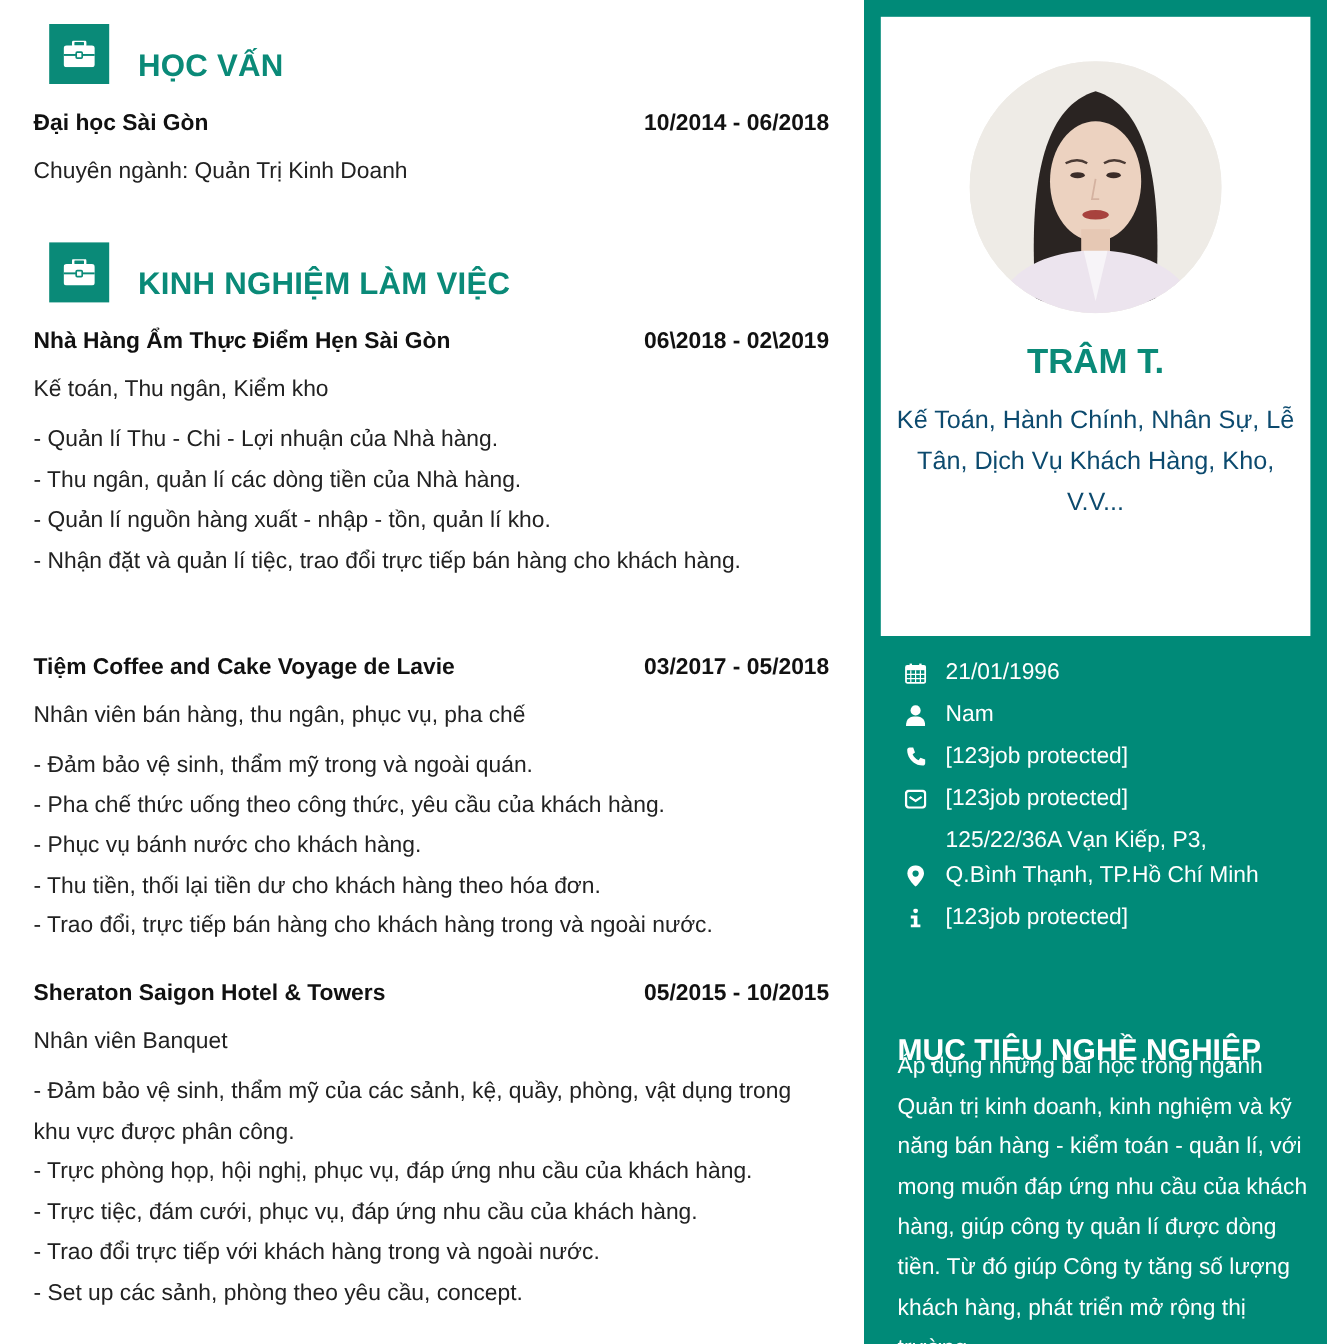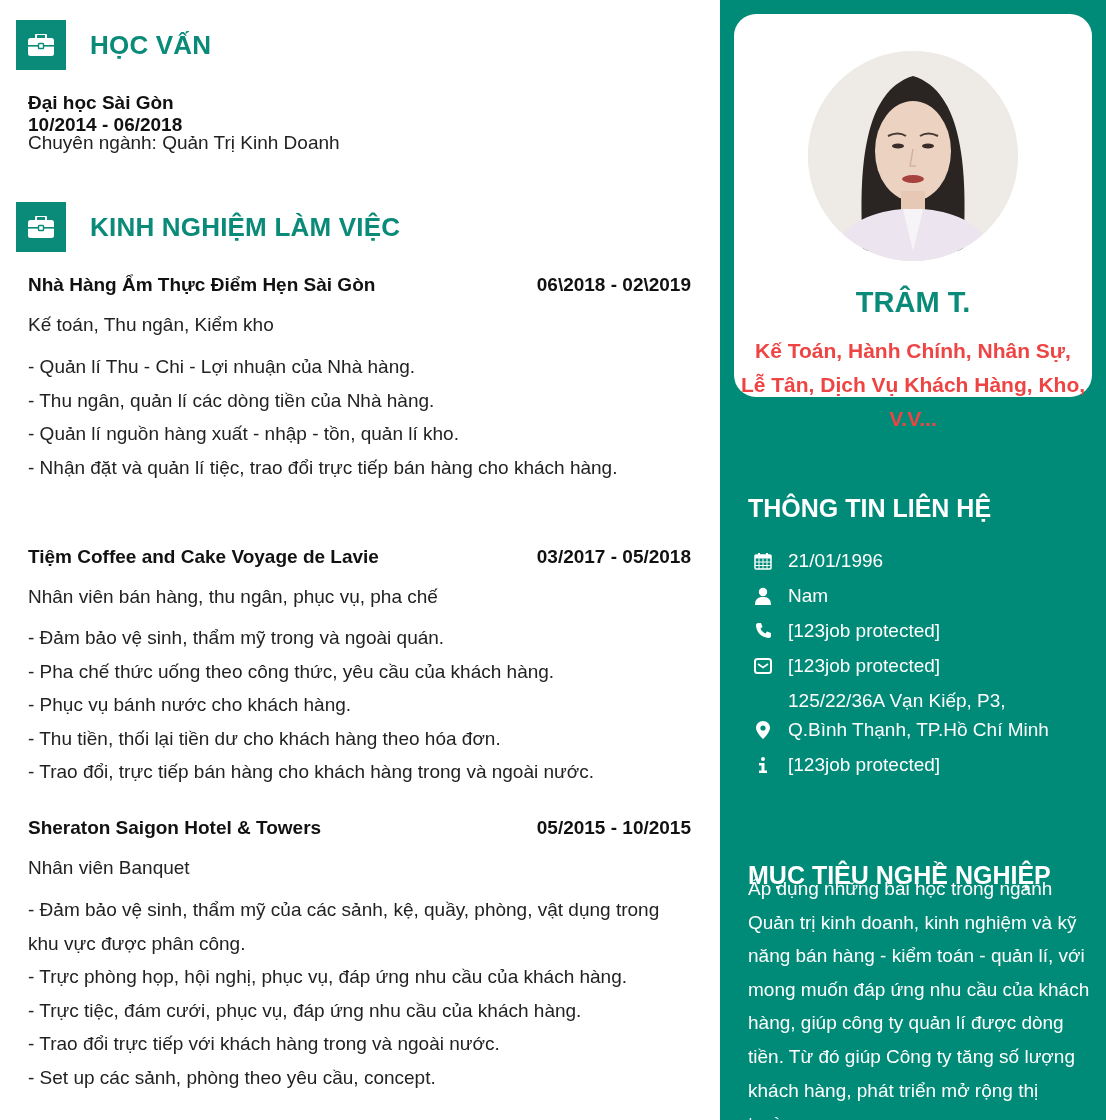--- a/index.html
+++ b/index.html
@@ -2,33 +2,33 @@
 <html><head>
 <meta charset="utf-8">
 <style>
   * { box-sizing: border-box; margin: 0; padding: 0; }
   html, body { width: 1106px; height: 1120px; overflow: hidden; background: #ffffff; }
   body { position: relative; font-family: "Liberation Sans", sans-serif; color: #222; }
 
   .left { position: absolute; left: 0; top: 0; width: 720px; height: 1120px; background: #fff; }
   .right { position: absolute; left: 720px; top: 0; width: 386px; height: 1120px; background: #008a78; overflow: hidden; }
 
-  .sec-head { position: absolute; left: 16px; height: 50px; display: flex; align-items: center; }
+  .sec-head { position: absolute; left: 41px; height: 50px; display: flex; align-items: flex-end; }
   .sec-icon { width: 50px; height: 50px; background: #0a8a78; display: flex; align-items: center; justify-content: center; }
   .sec-title { margin-left: 24px; font-size: 26px; font-weight: bold; color: #0a8a78; letter-spacing: 0.2px; }
 
   .entry-row { position: absolute; left: 28px; width: 663px; display: flex; justify-content: space-between; font-weight: bold; font-size: 19px; color: #111; }
   .text-line { position: absolute; left: 28px; font-size: 19px; color: #222; white-space: nowrap; }
   .bullets { position: absolute; left: 28px; width: 680px; font-size: 19px; color: #222; line-height: 33.6px; }
   .bullets div { white-space: normal; }
 
-  .card { position: absolute; left: 14px; top: 14px; width: 358px; height: 383px; background: #fff; border-radius: 22px; }
+  .card { position: absolute; left: 14px; top: 14px; width: 358px; height: 516px; background: #fff; }
   .avatar { position: absolute; left: 74px; top: 37px; width: 210px; height: 210px; border-radius: 50%; overflow: hidden; background: #efece8; }
   .name { position: absolute; left: 0; top: 272px; width: 358px; text-align: center; font-size: 29px; font-weight: bold; color: #0a8a78; }
-  .job { position: absolute; left: 0; top: 320px; width: 358px; text-align: center; font-size: 21px; font-weight: bold; color: #ef4444; line-height: 34px; padding: 0 6px; }
+  .job { position: absolute; left: 0; top: 320px; width: 358px; text-align: center; font-size: 21px; font-weight: normal; color: #0c4a6e; line-height: 34px; padding: 0 6px; }
 
   .side-title { position: absolute; left: 28px; font-size: 25px; font-weight: bold; color: #fff; }
   .contact { position: absolute; left: 32px; top: 546px; width: 340px; color: #fff; font-size: 19px; }
   .c-item { display: flex; align-items: flex-end; line-height: 29px; margin-bottom: 6px; }
   .c-icon { width: 22px; height: 29px; display: flex; align-items: center; justify-content: center; margin-right: 14px; flex-shrink: 0; }
   .c-text { white-space: pre-line; }
   .objective { position: absolute; left: 28px; top: 872px; width: 345px; color: #fff; font-size: 19px; line-height: 33.6px; }
 </style>
 </head>
 <body>
@@ -39,21 +39,21 @@
     <div class="sec-icon">
       <svg width="26" height="22" viewBox="0 0 26 22">
           <rect x="8" y="0" width="10" height="5" rx="1.5" fill="none" stroke="#fff" stroke-width="2"></rect>
           <rect x="0" y="4" width="26" height="18" rx="2.5" fill="#fff"></rect>
           <rect x="0" y="11" width="26" height="1.6" fill="#0a8a78"></rect>
           <rect x="10.5" y="9.5" width="5" height="5" rx="0.8" fill="#fff" stroke="#0a8a78" stroke-width="1.4"></rect>
         </svg>
     </div>
     <div class="sec-title">HỌC VẤN</div>
   </div>
-  <div class="entry-row" style="top:92px;flex-direction:column;">
+  <div class="entry-row" style="top:92px;">
     <span>Đại học Sài Gòn</span>
     <span>10/2014 - 06/2018</span>
   </div>
   <div class="text-line" style="top:132px;">Chuyên ngành: Quản Trị Kinh Doanh</div>
 
   <div class="sec-head" style="top:202px;">
     <div class="sec-icon">
       <svg width="26" height="22" viewBox="0 0 26 22">
           <rect x="8" y="0" width="10" height="5" rx="1.5" fill="none" stroke="#fff" stroke-width="2"></rect>
           <rect x="0" y="4" width="26" height="18" rx="2.5" fill="#fff"></rect>

